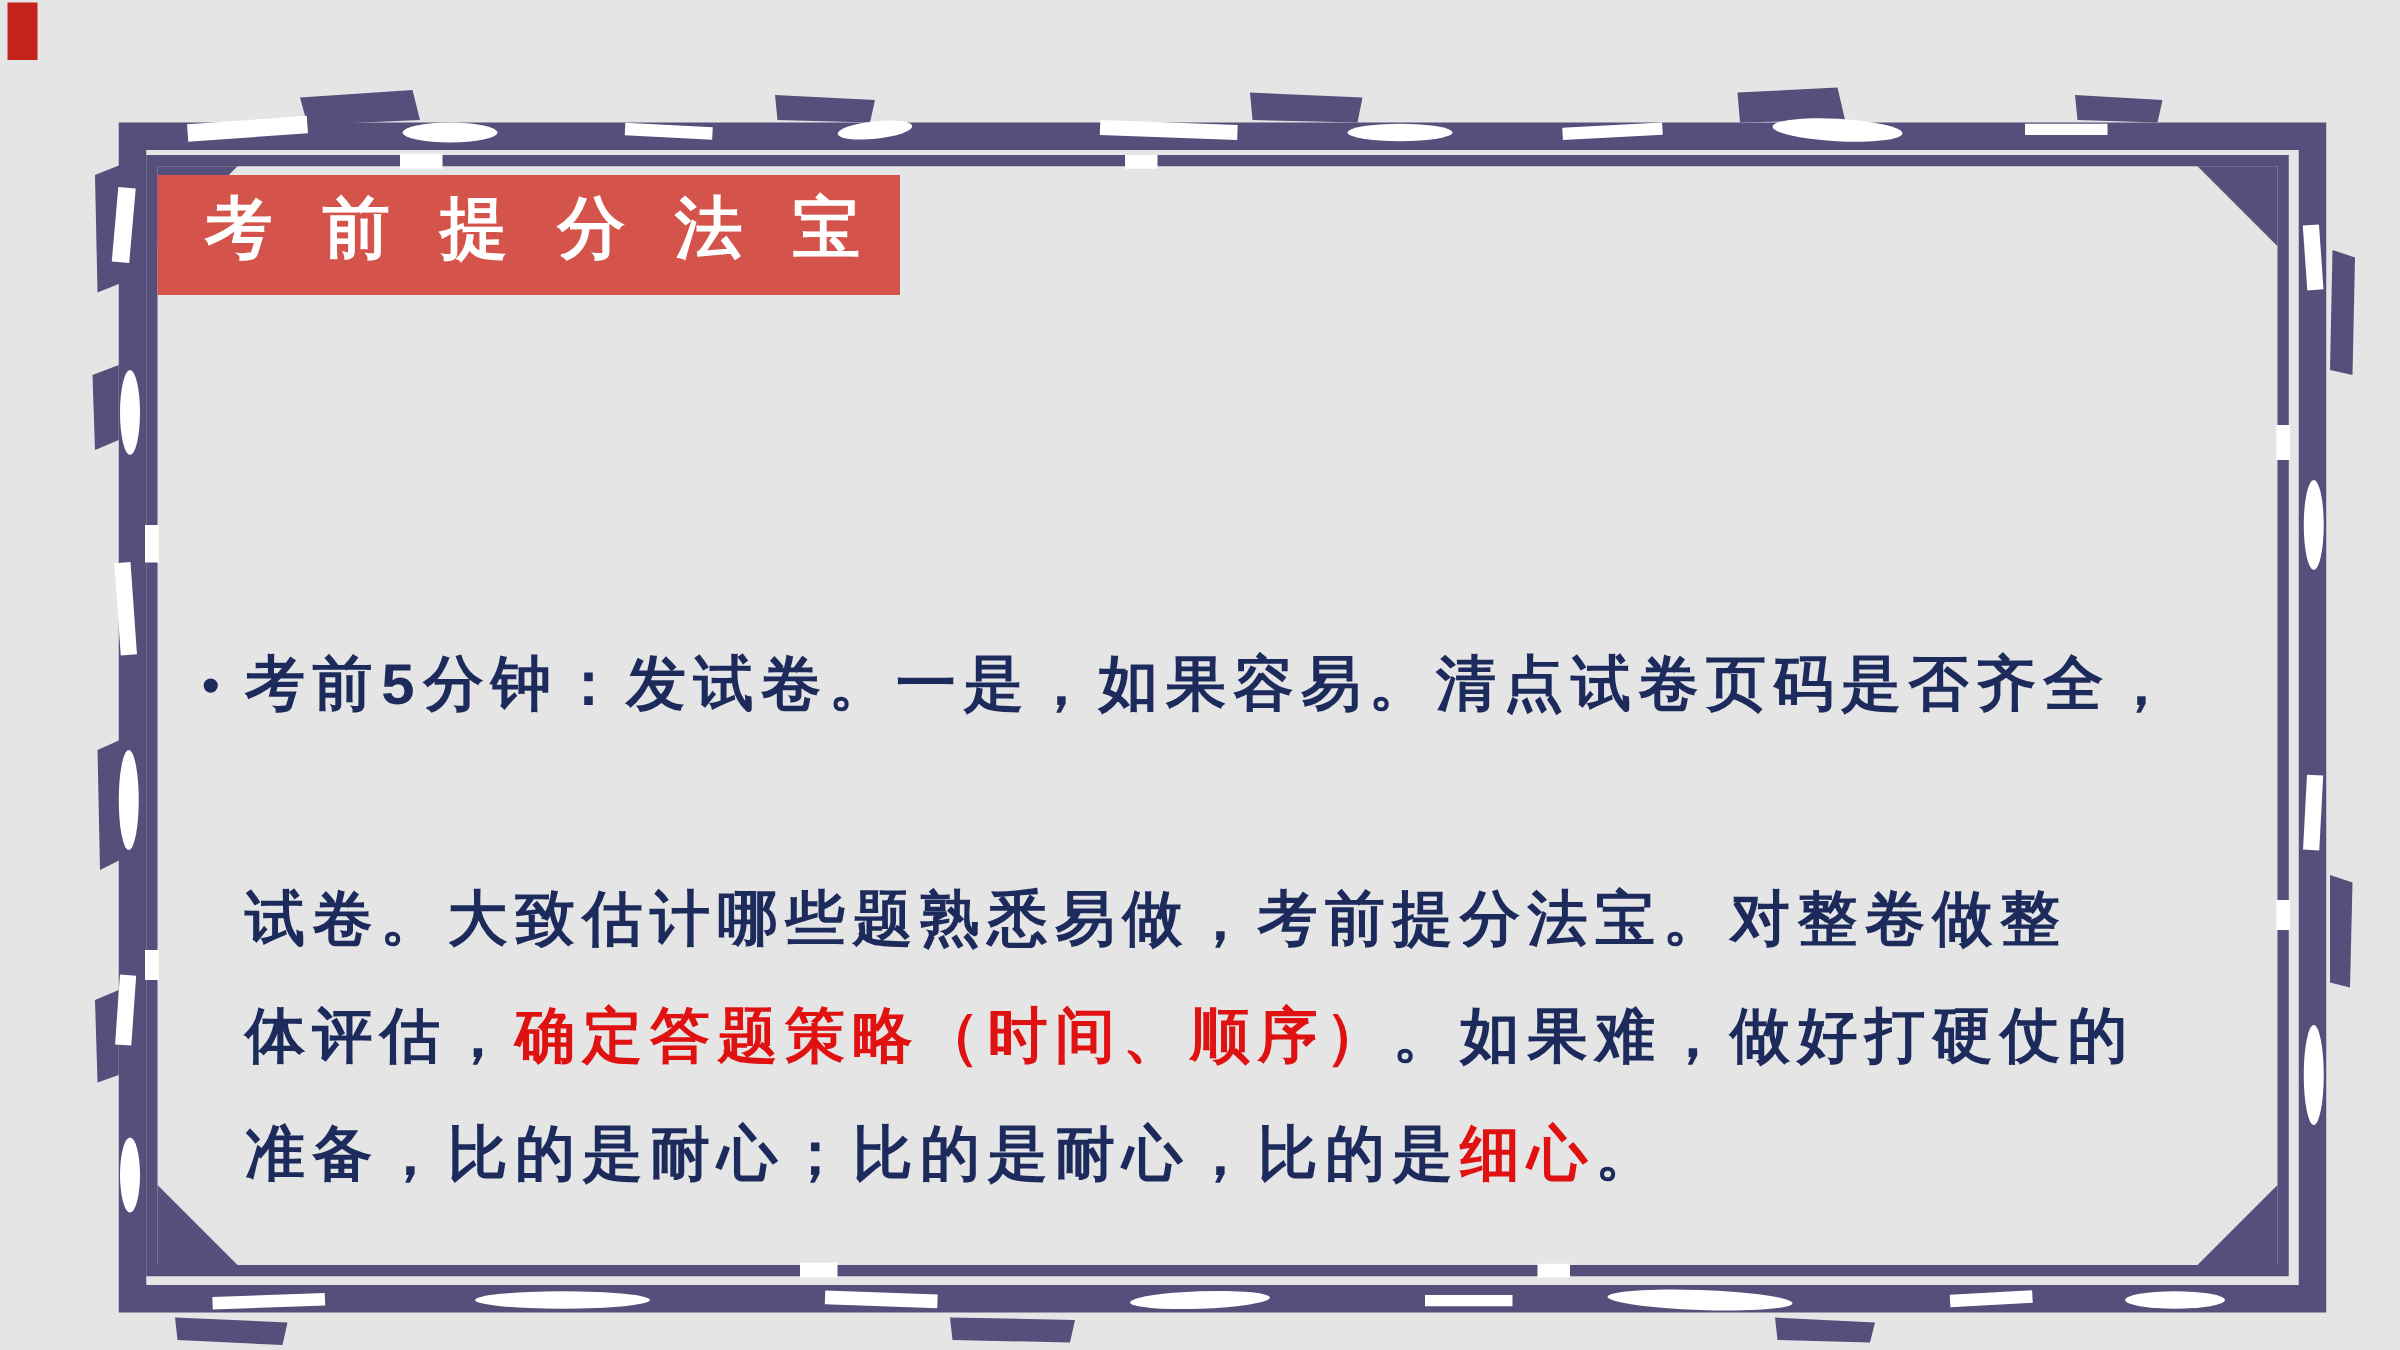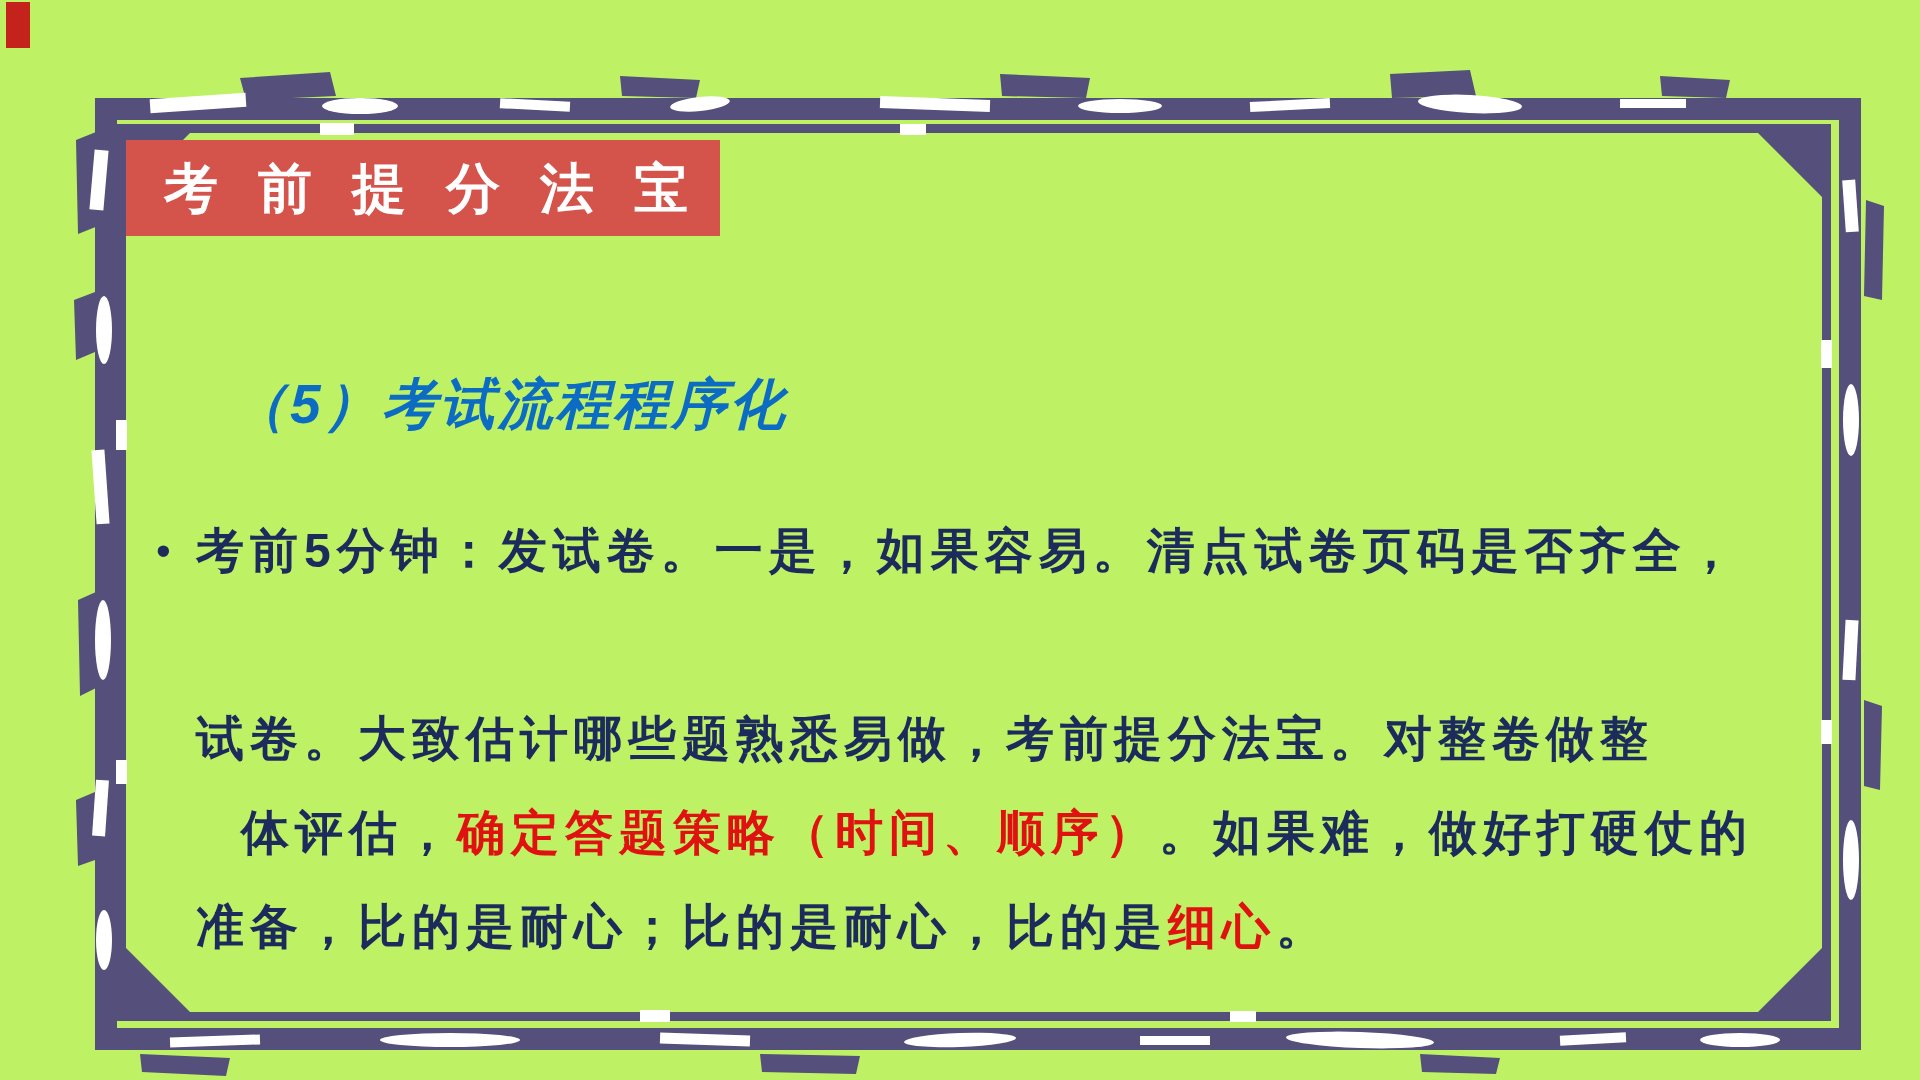--- a/index.html
+++ b/index.html
@@ -1,31 +1,31 @@
 <!DOCTYPE html>
 <html><head>
 <meta charset="utf-8">
 <style>
   html,body{margin:0;padding:0;background:#fff;}
-  .stage{position:relative;width:1920px;height:1080px;background:#bef264;overflow:hidden;
-         font-family:Liberation Sans, sans-serif;}
+  .stage{position:relative;width:1920px;height:1080px;background:#e5e5e5;overflow:hidden;
+         font-family:Liberation Mono, monospace;}
   .frame-svg{position:absolute;left:0;top:0;width:1920px;height:1080px;}
   .corner-mark{position:absolute;left:6px;top:2px;width:24px;height:46px;background:#c3231b;}
   .title-bar{position:absolute;left:126px;top:140px;width:594px;height:96px;background:#d4544b;
              display:flex;align-items:center;}
   .title-bar span{color:#ffffff;font-size:54px;font-weight:bold;letter-spacing:40px;
                   padding-left:38px;white-space:nowrap;line-height:96px;}
   .heading{position:absolute;left:232px;color:#0c6cc3;font-weight:bold;font-style:italic;
            white-space:nowrap;}
   .heading-1{top:262px;font-size:60px;letter-spacing:8px;}
   .heading-2{top:368px;font-size:55px;letter-spacing:3px;}
   .bullet{position:absolute;left:156px;top:516px;font-size:42px;color:#1c2a5c;line-height:70px;}
   .bodyline{position:absolute;left:196px;height:70px;line-height:70px;font-size:48px;
             font-weight:bold;color:#1c2a5c;letter-spacing:6px;white-space:nowrap;}
-  .l1{top:516px;} .l2{top:610px;} .l3{top:704px;} .l4{top:798px;margin-left:45px;} .l5{top:892px;}
+  .l1{top:516px;} .l2{top:610px;} .l3{top:704px;} .l4{top:798px;} .l5{top:892px;}
   .hl{color:#e01111;}
 </style>
 </head>
 <body>
 
 <div class="stage">
 
   <svg class="frame-svg" viewBox="0 0 1920 1080" aria-hidden="true">
     <g fill="#544f7b">
 
@@ -93,21 +93,20 @@
       <rect x="1821" y="720" width="11" height="24"></rect>
     </g>
   </svg>
 
   <div class="corner-mark"></div>
 
   <div class="title-bar">
     <span>考前提分法宝</span>
   </div>
 
-  <div class="heading heading-2">（5）考试流程程序化</div>
 
   <span class="bullet">•</span>
 
   <div class="bodyline l1">
     <span>考前5分钟：发试卷。一是，如果容易。清点试卷页码是否齐全，</span>
   </div>
   <div class="bodyline l3">
     <span>试卷。大致估计哪些题熟悉易做，考前提分法宝。对整卷做整</span>
   </div>
   <div class="bodyline l4">

